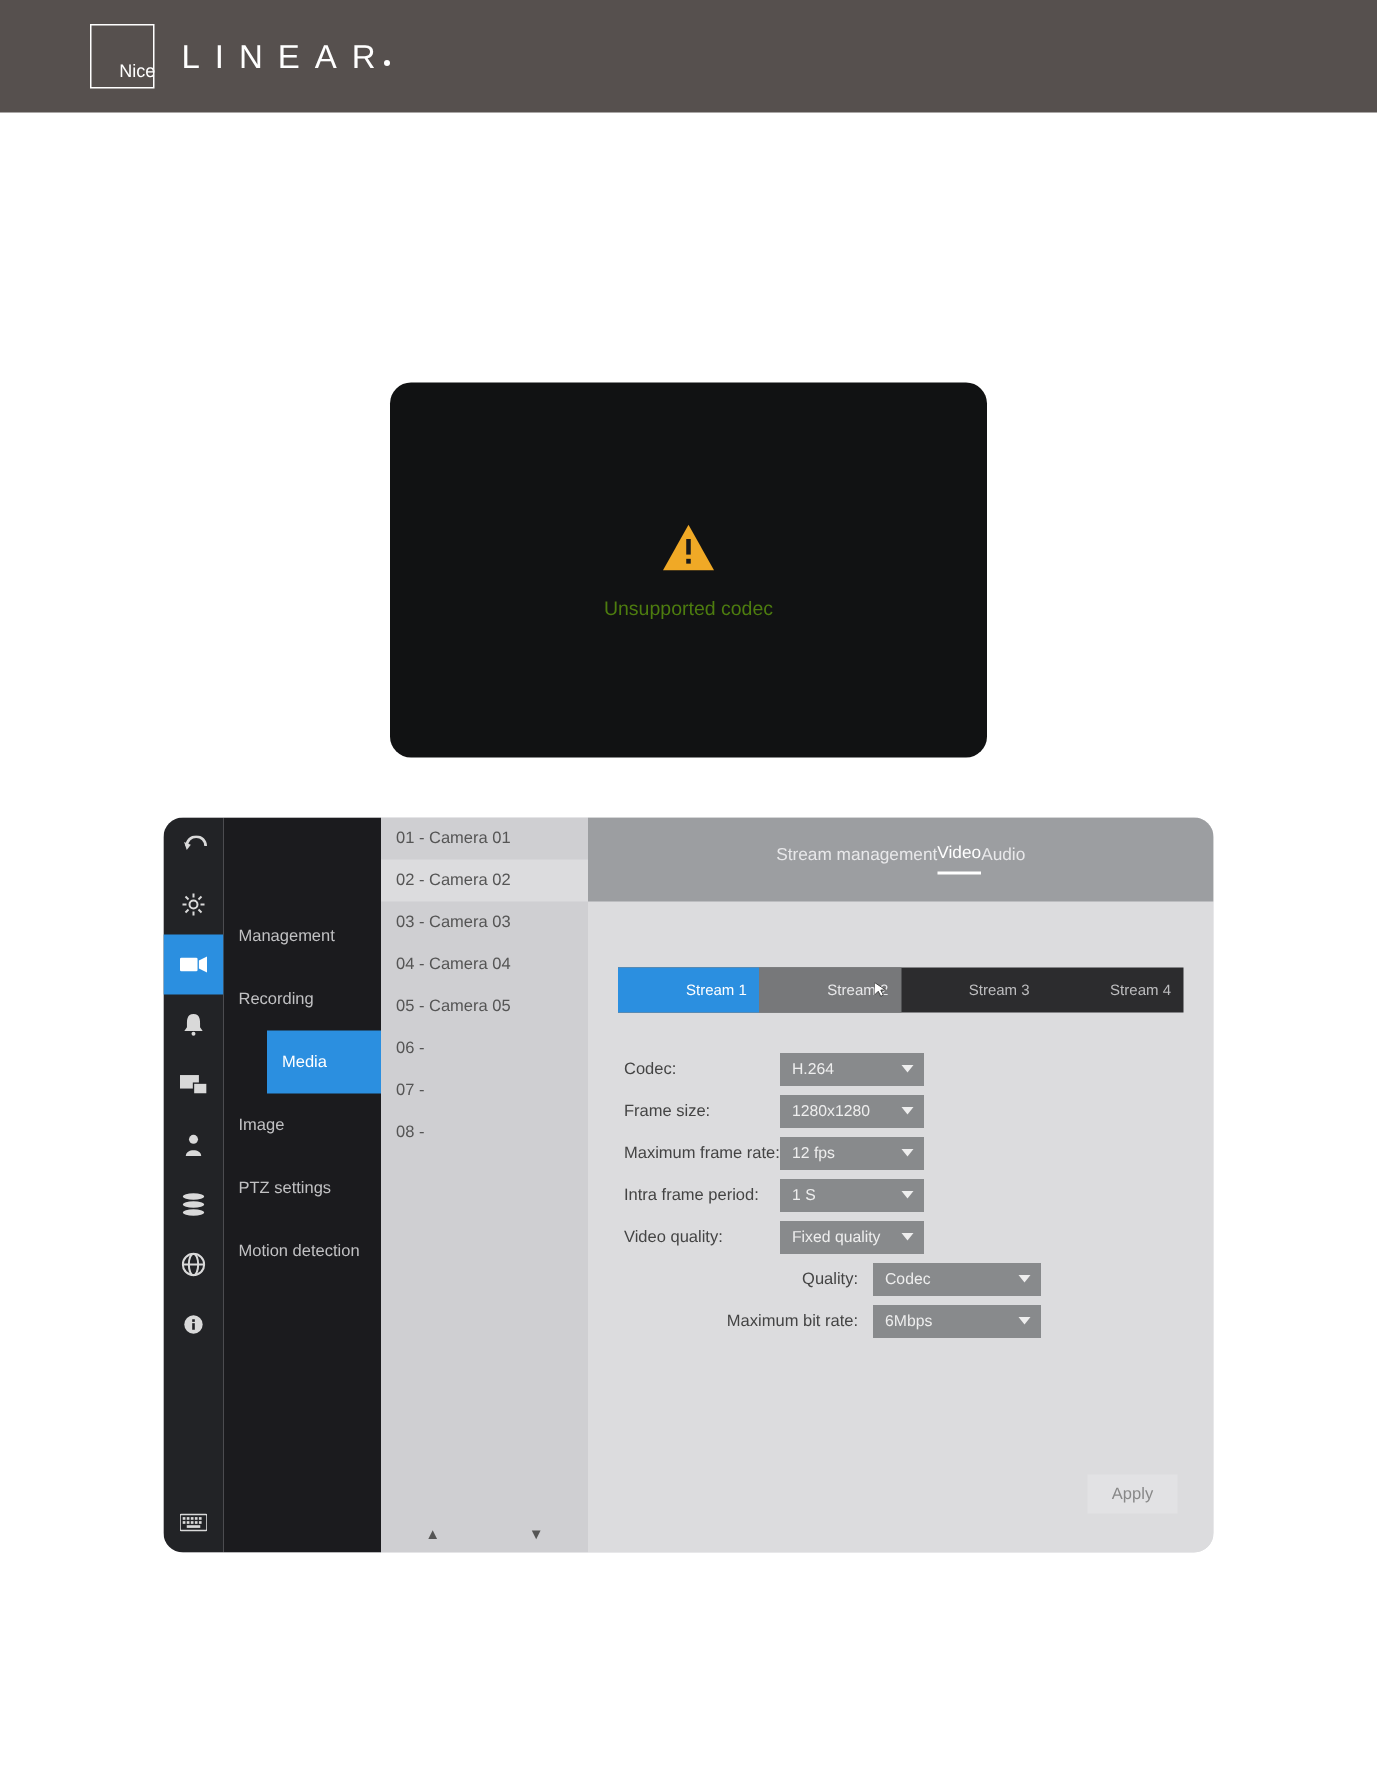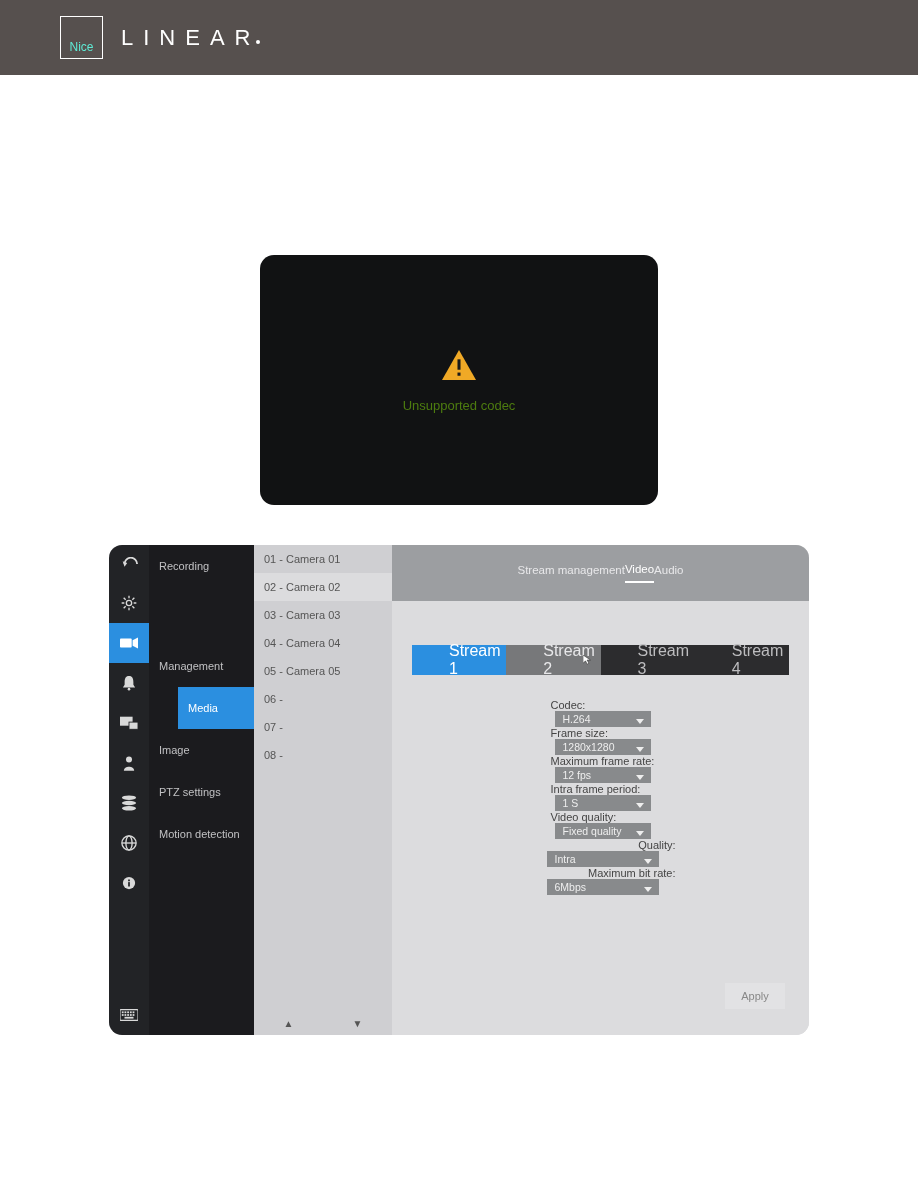--- a/index.html
+++ b/index.html
@@ -11,21 +11,21 @@
   align-items: center;
   padding-left: 60px;
 }
 .nice-box {
   width: 43px; height: 43px;
   border: 1.5px solid #fff;
   display: flex; align-items: flex-end; justify-content: center;
   padding-bottom: 4px;
   margin-right: 18px;
 }
-.nice-box span { color: #5eead4; font-size: 12px; font-weight: 500; }
+.nice-box span { color: #ffffff; font-size: 12px; font-weight: 500; padding-left: 20px; }
 .linear-logo { color: #fff; font-size: 22px; letter-spacing: 10px; font-weight: 300; }
 .linear-dot { display:inline-block; width:4px; height:4px; background:#fff; border-radius:50%; margin-left:-4px; vertical-align: baseline; position:relative; top:-1px;}
 .content { padding: 40px 0 80px; }
 .video-panel {
   width: 398px; height: 250px;
   background: #111213;
   border-radius: 14px;
   margin: 140px auto 40px;
   display: flex; flex-direction: column; align-items: center; justify-content: center;
 }
@@ -85,29 +85,29 @@
   display: flex; align-items: center; justify-content: center; 
 }
 .top-tab { color: #e8e8ea; font-size: 11.5px; padding-bottom: 6px; cursor: pointer; }
 .top-tab.active { border-bottom: 2px solid #fff; color: #fff; }
 .main-body { padding: 44px 20px 0 20px; }
 .stream-tabs {
   display: flex; height: 30px; background: #2c2c2e; margin-bottom: 24px;
 }
 .stream-tab {
   flex: 1; display: flex; align-items: center; justify-content: center;
-  color: #bdbdbf; font-size: 16px; cursor: pointer; position: relative; padding-left: 37px;
+  color: #bdbdbf; font-size: 10px; cursor: pointer; position: relative; padding-left: 37px;
 }
 .stream-tab.s1 { background: #2b8fe0; color: #fff; }
 .stream-tab.s2 { background: #77787a; color: #e8e8ea; }
 .cursor-arrow {
   position: absolute; width: 10px; height: 10px; right: 8px; top: 10px;
 }
 .form-rows { padding-left: 4px; }
-.form-row { display: flex; align-items: center; height: 28px; font-size: 11px; color: #444; flex-direction: column; }
+.form-row { display: flex; align-items: center; height: 28px; font-size: 11px; color: #444; }
 .form-row .lbl { width: 104px; }
 .form-row .sel {
   width: 96px; height: 22px; background: #888a8c; color: #eee;
   display: flex; align-items: center; padding: 0 8px; font-size: 10.5px;
   position: relative;
 }
 .form-row .sel .chev {
   position: absolute; right: 6px; top: 5px; width: 10px; height: 10px;
 }
 .form-row.indent .lbl { width: 104px; text-align: right; padding-right: 10px; margin-left: 62px; }
@@ -225,22 +225,22 @@
               <rect x="8" y="5" width="2" height="2"></rect>
               <rect x="11" y="5" width="2" height="2"></rect>
               <rect x="14" y="5" width="2" height="2"></rect>
               <rect x="5" y="8" width="10" height="2"></rect>
             </g>
           </svg>
       </div>
     </div>
 
     <div class="nav-col">
+      <div class="nav-item offset">Management</div>
       <div class="nav-item">Recording</div>
-      <div class="nav-item offset">Management</div>
       <div class="nav-item active">Media</div>
       <div class="nav-item">Image</div>
       <div class="nav-item">PTZ settings</div>
       <div class="nav-item">Motion detection</div>
     </div>
 
     <div class="cam-col">
       <div class="cam-item">01 - Camera 01</div>
       <div class="cam-item sel">02 - Camera 02</div>
       <div class="cam-item">03 - Camera 03</div>
@@ -316,21 +316,21 @@
             <div class="sel">
                 <span>Fixed quality</span>
                 <svg class="chev" viewBox="0 0 10 10">
                   <polygon points="1,3 9,3 5,8" fill="#eee"></polygon>
                 </svg>
               </div>
           </div>
           <div class="form-row indent">
             <div class="lbl">Quality:</div>
             <div class="sel">
-                <span>Intra</span>
+                <span>Codec</span>
                 <svg class="chev" viewBox="0 0 10 10">
                   <polygon points="1,3 9,3 5,8" fill="#eee"></polygon>
                 </svg>
               </div>
           </div>
           <div class="form-row indent">
             <div class="lbl">Maximum bit rate:</div>
             <div class="sel">
                 <span>6Mbps</span>
                 <svg class="chev" viewBox="0 0 10 10">

